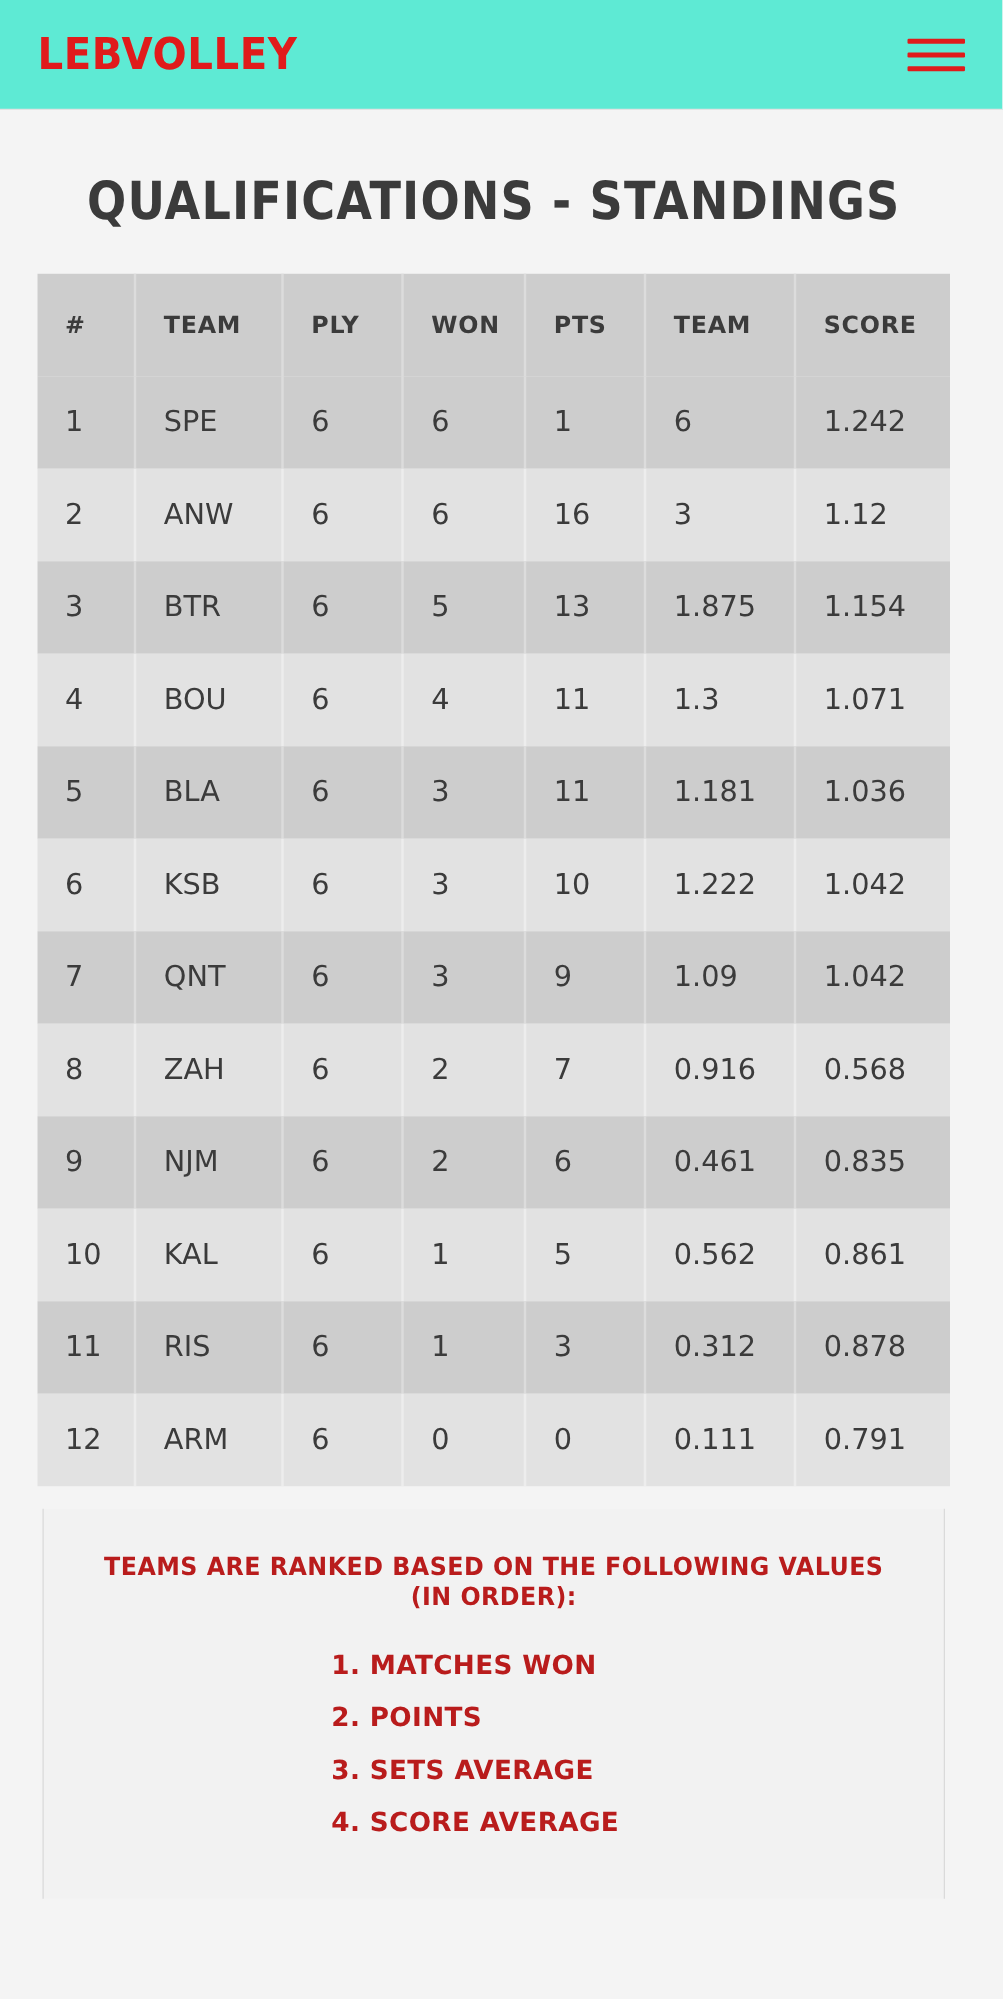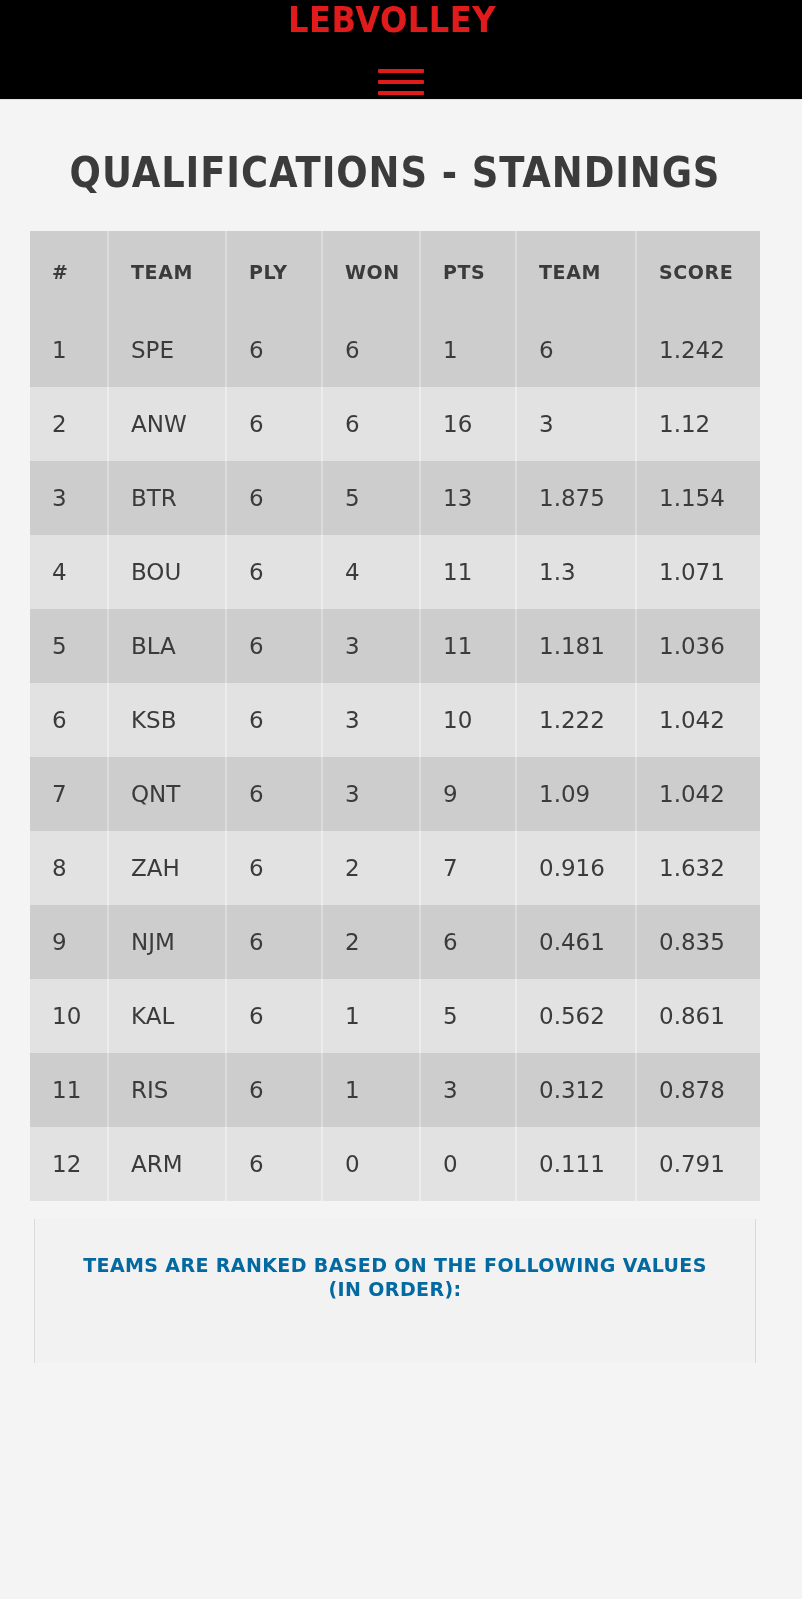--- a/index.html
+++ b/index.html
@@ -5,28 +5,27 @@
   * { box-sizing: border-box; margin: 0; padding: 0; }
   html, body {
     width: 802px;
     background: #f4f4f4;
     font-family: "Liberation Sans", sans-serif;
   }
   body { width: 802px; min-height: 1599px; }
 
   
   .site-header {
-    background: #000000;
-    height: 100px;
+    background: #5eead4;
+    height: 88px;
     display: flex;
     align-items: center;
     justify-content: space-between;
     padding: 0 30px;
     border-bottom: 1px solid #e3e3e3;
-    flex-direction: column;
   }
   .brand {
     color: #e01b1b;
     font-size: 35px;
     font-weight: bold;
     letter-spacing: 0.5px;
     font-family: "DejaVu Sans", sans-serif;
     transform: scaleX(0.92);
     transform-origin: left center;
   }
@@ -103,21 +102,21 @@
   col.c-score { width: auto; }
 
   
   .note {
     margin: 18px 34px 0 34px;
     background: #f2f2f2;
     border-left: 1px solid #dadada;
     border-right: 1px solid #dadada;
     padding: 34px 20px 40px 20px;
     font-family: "DejaVu Sans", sans-serif;
-    color: #0369a1;
+    color: #b91c1c;
   }
   .note-title {
     text-align: center;
     font-size: 20px;
     font-weight: bold;
     letter-spacing: 0.4px;
     margin-bottom: 22px;
     transform: scaleX(0.95);
   }
   .note ol {
@@ -235,21 +234,21 @@
           <td>1.09</td>
           <td>1.042</td>
         </tr>
         <tr>
           <td>8</td>
           <td>ZAH</td>
           <td>6</td>
           <td>2</td>
           <td>7</td>
           <td>0.916</td>
-          <td>1.632</td>
+          <td>0.568</td>
         </tr>
         <tr>
           <td>9</td>
           <td>NJM</td>
           <td>6</td>
           <td>2</td>
           <td>6</td>
           <td>0.461</td>
           <td>0.835</td>
         </tr>
@@ -279,15 +278,21 @@
           <td>0</td>
           <td>0.111</td>
           <td>0.791</td>
         </tr>
       </tbody>
     </table>
   </div>
 
   <div class="note">
     <div class="note-title">TEAMS ARE RANKED BASED ON THE FOLLOWING VALUES (IN ORDER):</div>
+    <ol>
+      <li>1. MATCHES WON</li>
+      <li>2. POINTS</li>
+      <li>3. SETS AVERAGE</li>
+      <li>4. SCORE AVERAGE</li>
+    </ol>
   </div>
 
 </div>
 
 </body></html>

